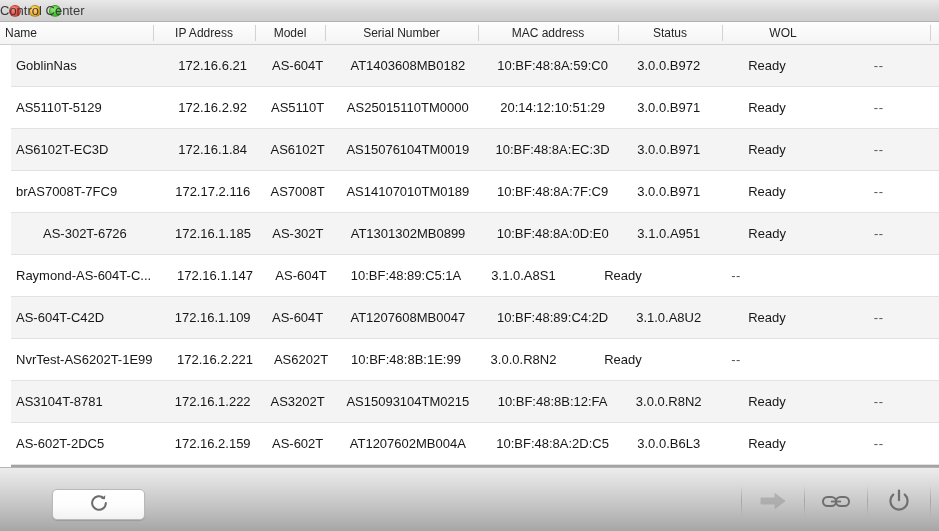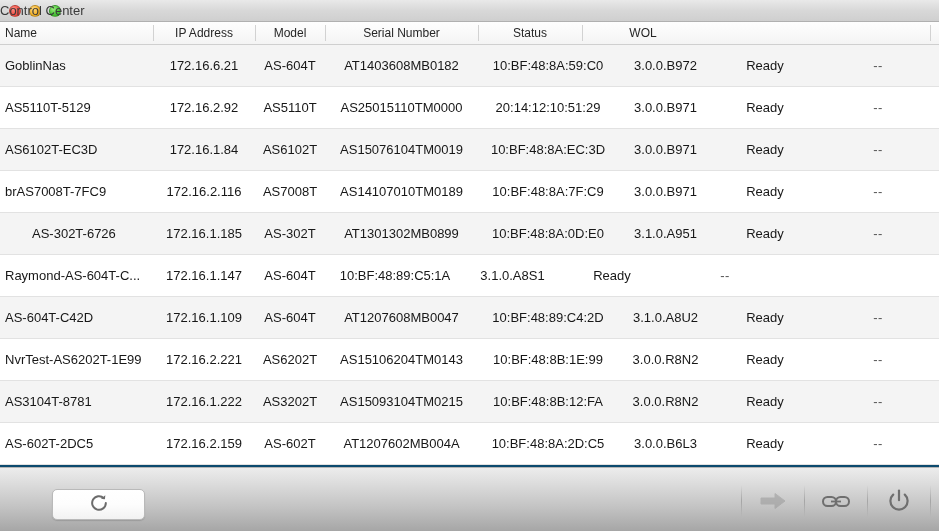--- a/index.html
+++ b/index.html
@@ -96,23 +96,24 @@
     top: 3px;
     bottom: 3px;
     width: 1px;
     background: #d2d2d2;
     right: 8px;
   }
 
   
   .table-body {
     flex: 1 1 auto;
-    background: #0c4a6e;
+    background: #a3a3a3;
     overflow: hidden;
     position: relative;
+    margin-left: 11px;
   }
   .row {
     display: flex;
     height: 42px;
     align-items: center;
     box-sizing: border-box;
     border-bottom: 1px solid #e2e2e2;
   }
   .row.odd  { background: #f4f4f4; }
   .row.even { background: #ffffff; }
@@ -188,20 +189,21 @@
       <span class="light zoom"></span>
     </div>
     <div class="window-title">Control Center</div>
   </div>
 
   <div class="col-header">
     <div class="hcell left" style="width:153px">Name</div>
     <div class="hcell mid" style="width:102px">IP Address</div>
     <div class="hcell mid" style="width:70px">Model</div>
     <div class="hcell mid" style="width:153px">Serial Number</div>
+    <div class="hcell mid" style="width:140px">MAC address</div>
     <div class="hcell mid" style="width:104px">Status</div>
     <div class="hcell mid" style="width:122px">WOL</div>
     <div class="hend"></div>
   </div>
 
   <div class="table-body" id="table-body">
       <div class="row odd">
         <div class="cell left" style="width: 153px;">GoblinNas</div>
         <div class="cell mid" style="width: 102px;">172.16.6.21</div>
         <div class="cell mid" style="width: 70px;">AS-604T</div>
@@ -226,21 +228,21 @@
         <div class="cell mid" style="width: 102px;">172.16.1.84</div>
         <div class="cell mid" style="width: 70px;">AS6102T</div>
         <div class="cell mid" style="width: 153px;">AS15076104TM0019</div>
         <div class="cell mid" style="width: 140px;">10:BF:48:8A:EC:3D</div>
         <div class="cell mid" style="width: 95px;">3.0.0.B971</div>
         <div class="cell mid" style="width: 104px;">Ready</div>
         <div class="cell mid dash" style="width: 122px;">--</div>
       </div>
       <div class="row even">
         <div class="cell left" style="width: 153px;">brAS7008T-7FC9</div>
-        <div class="cell mid" style="width: 102px;">172.16.2.116</div>
+        <div class="cell mid" style="width: 102px;">172.17.2.116</div>
         <div class="cell mid" style="width: 70px;">AS7008T</div>
         <div class="cell mid" style="width: 153px;">AS14107010TM0189</div>
         <div class="cell mid" style="width: 140px;">10:BF:48:8A:7F:C9</div>
         <div class="cell mid" style="width: 95px;">3.0.0.B971</div>
         <div class="cell mid" style="width: 104px;">Ready</div>
         <div class="cell mid dash" style="width: 122px;">--</div>
       </div>
       <div class="row odd">
         <div class="cell left" style="width: 153px; padding-left: 32px;">AS-302T-6726</div>
         <div class="cell mid" style="width: 102px;">172.16.1.185</div>
@@ -267,21 +269,20 @@
         <div class="cell mid" style="width: 153px;">AT1207608MB0047</div>
         <div class="cell mid" style="width: 140px;">10:BF:48:89:C4:2D</div>
         <div class="cell mid" style="width: 95px;">3.1.0.A8U2</div>
         <div class="cell mid" style="width: 104px;">Ready</div>
         <div class="cell mid dash" style="width: 122px;">--</div>
       </div>
       <div class="row even">
         <div class="cell left" style="width: 153px;">NvrTest-AS6202T-1E99</div>
         <div class="cell mid" style="width: 102px;">172.16.2.221</div>
         <div class="cell mid" style="width: 70px;">AS6202T</div>
-        <div class="cell mid" style="width: 153px;">AS15106204TM0143</div>
         <div class="cell mid" style="width: 140px;">10:BF:48:8B:1E:99</div>
         <div class="cell mid" style="width: 95px;">3.0.0.R8N2</div>
         <div class="cell mid" style="width: 104px;">Ready</div>
         <div class="cell mid dash" style="width: 122px;">--</div>
       </div>
       <div class="row odd">
         <div class="cell left" style="width: 153px;">AS3104T-8781</div>
         <div class="cell mid" style="width: 102px;">172.16.1.222</div>
         <div class="cell mid" style="width: 70px;">AS3202T</div>
         <div class="cell mid" style="width: 153px;">AS15093104TM0215</div>

